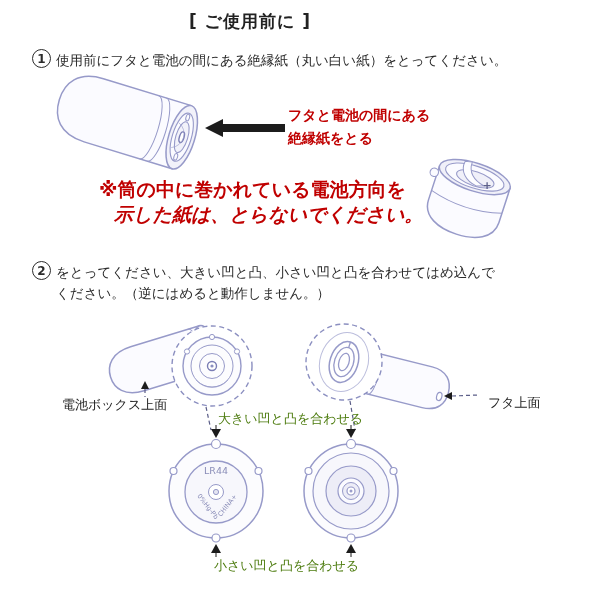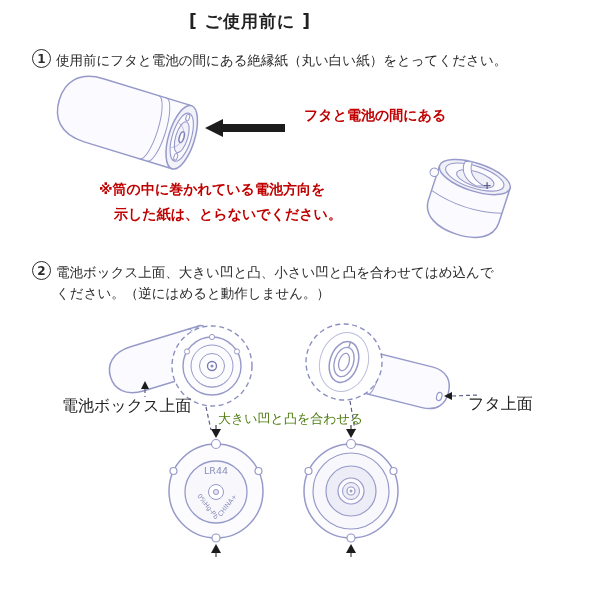--- a/index.html
+++ b/index.html
@@ -13,23 +13,23 @@
     font-size:17px;font-weight:bold;letter-spacing:1px;color:#222;
   }
   .step-num{
     display:inline-flex;align-items:center;justify-content:center;
     width:19px;height:19px;border:1.6px solid #2b2b2b;border-radius:50%;
     font-size:12px;font-weight:bold;line-height:1;box-sizing:border-box;color:#2b2b2b;
   }
   .step-text{font-size:13.5px;line-height:22px;color:#2b2b2b;}
   .red{color:#c00000;font-weight:bold;}
   .callout{font-size:14px;line-height:23px;}
-  .warning{font-size:14px;line-height:25px;}
-  .warning .indent{padding-left:15px;}
-  .small-label{font-size:16px;color:#222;}
+  .warning{font-size:19px;line-height:25px;}
+  .warning .indent{padding-left:15px;font-style:italic;}
+  .small-label{font-size:13px;color:#222;}
   .align-label{font-size:13px;color:#4d7c0f;}
   svg text{font-family:"DejaVu Sans","Liberation Sans",sans-serif;}
   .svg-layer{top:0;left:0;z-index:1;}
   .txt-layer{z-index:2;}
 </style>
 </head>
 <body>
 
 <div class="page">
 
@@ -145,31 +145,33 @@
       <circle cx="351" cy="491" r="4" fill="#ffffff" stroke-width="1.2"></circle>
       <circle cx="351" cy="491" r="1.5" fill="#9b9ecb" stroke="none"></circle>
     </g>
   </svg>
 
   <div class="abs title txt-layer">[ ご使用前に ]</div>
 
   <span class="abs step-num txt-layer" style="left:32px;top:49px;">1</span>
   <div class="abs step-text txt-layer" style="left:56px;top:49px;">使用前にフタと電池の間にある絶縁紙（丸い白い紙）をとってください。</div>
 
-  <div class="abs red callout txt-layer" style="left:304px;top:104px;">
+  <div class="abs red callout txt-layer" style="left:288px;top:104px;">
     <div>フタと電池の間にある</div>
+    <div>絶縁紙をとる</div>
   </div>
 
   <div class="abs red warning txt-layer" style="left:99px;top:177px;">
     <div>※筒の中に巻かれている電池方向を</div>
     <div class="indent">示した紙は、とらないでください。</div>
   </div>
 
   <span class="abs step-num txt-layer" style="left:32px;top:261px;">2</span>
-  <div class="abs step-text txt-layer" style="left:56px;top:261px;">電池ボックス上面、大きい凹と凸、小さい凹と凸を合わせてはめ込んで</div>
+  <div class="abs step-text txt-layer" style="left:56px;top:261px;">をとってください、大きい凹と凸、小さい凹と凸を合わせてはめ込んで</div>
   <div class="abs step-text txt-layer" style="left:56px;top:283px;font-family:Liberation Serif, serif;">ください。（逆にはめると動作しません。）</div>
 
   <div class="abs small-label txt-layer" style="left:62px;top:396px;">電池ボックス上面</div>
-  <div class="abs small-label txt-layer" style="left:468px;top:394px;">フタ上面</div>
+  <div class="abs small-label txt-layer" style="left:488px;top:394px;">フタ上面</div>
 
   <div class="abs align-label txt-layer" style="left:218px;top:410px;">大きい凹と凸を合わせる</div>
+  <div class="abs align-label txt-layer" style="left:214px;top:557px;">小さい凹と凸を合わせる</div>
 
 </div>
 
 </body></html>

